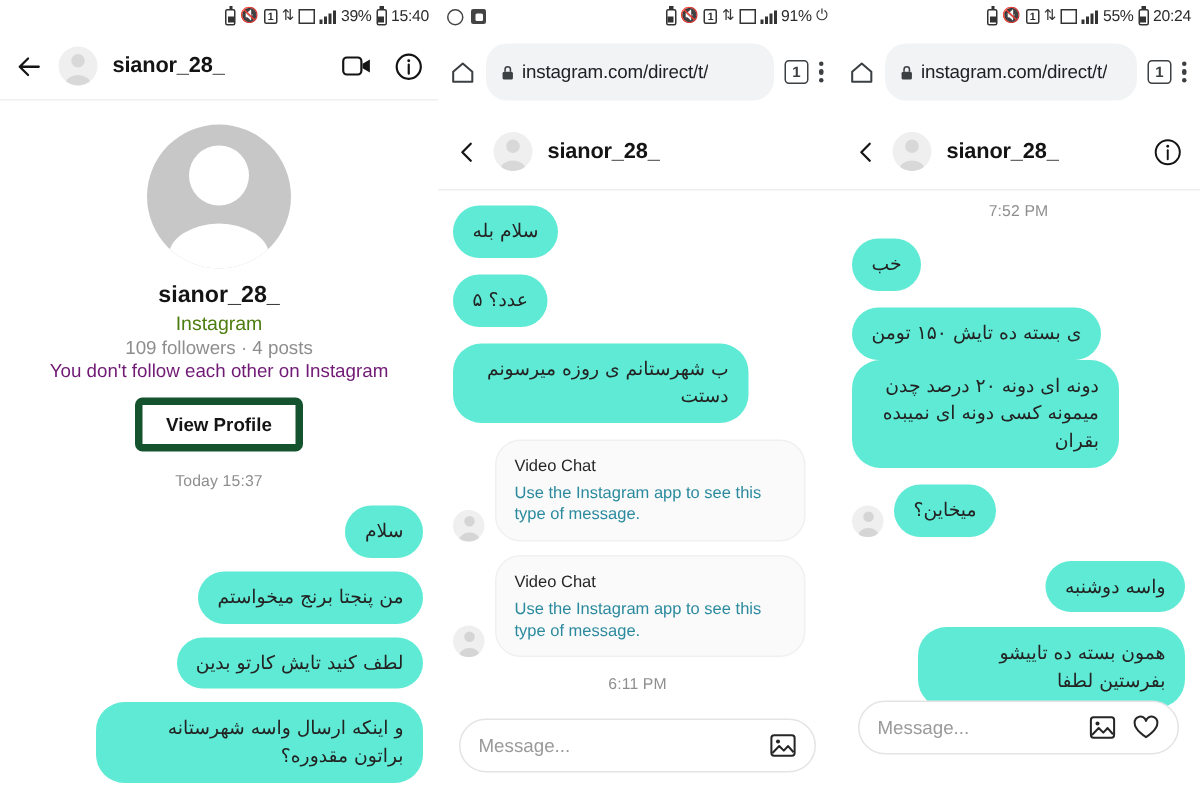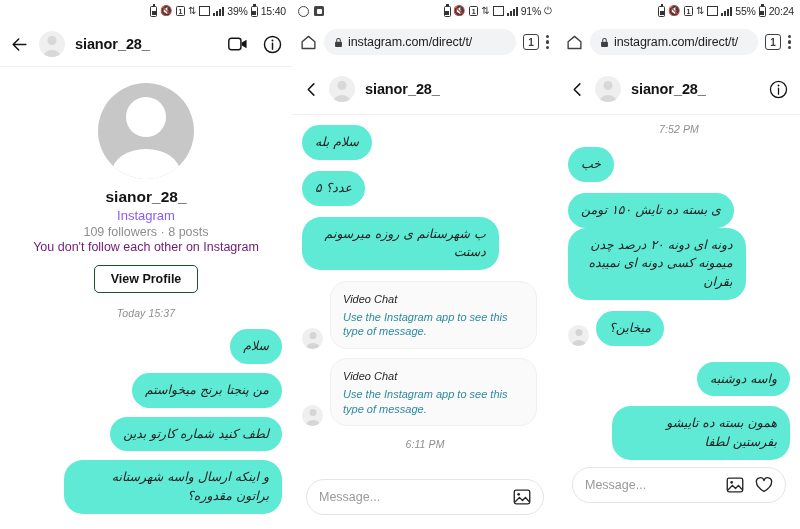--- a/index.html
+++ b/index.html
@@ -69,21 +69,21 @@
     content: ""; position: absolute; inset: 2.5px; background: #fff; border-radius: 1px;
   }
 
   
   .browserbar {
     display: flex; align-items: center; gap: 7px;
     padding: 7px 8px 9px 8px; background: #fff;
   }
   .home-ico { width: 17px; height: 17px; flex: none; }
   .urlpill {
-    flex: 1; min-width: 0; height: 26px; background: #f1f3f4;
+    flex: 1; min-width: 0; height: 38px; background: #f1f3f4;
     border-radius: 14px; display: flex; align-items: center;
     gap: 5px; padding: 0 10px; overflow: hidden;
   }
   .lock-ico { width: 9px; height: 11px; flex: none; }
   .url-text {
     font-size: 12.5px; color: #202124; white-space: nowrap;
     overflow: hidden; letter-spacing: -0.1px;
   }
   .tabcount {
     width: 16px; height: 16px; border: 1.7px solid #3c4043; border-radius: 3px;
@@ -129,30 +129,30 @@
   }
   .big-avatar .bh {
     position: absolute; top: 14px; left: 50%; transform: translateX(-50%);
     width: 40px; height: 40px; border-radius: 50%; background: #fff;
   }
   .big-avatar .bb {
     position: absolute; bottom: -16px; left: 50%; transform: translateX(-50%);
     width: 68px; height: 46px; border-radius: 50%; background: #fff;
   }
   .p-name { font-size: 15.5px; font-weight: bold; color: #141414; margin-bottom: 2px; }
-  .p-sub { font-size: 13px; color: #8b5cf6; margin-bottom: 2px; }
+  .p-sub { font-size: 13px; color: #4d7c0f; margin-bottom: 2px; }
   .p-stats { font-size: 12.5px; color: #8e8e8e; margin-bottom: 1px; }
   .p-rel { font-size: 12.5px; color: #701a75; margin-bottom: 11px; }
   .view-btn {
     display: inline-block; font-size: 12.5px; font-weight: bold; color: #141414;
-    border: 1px solid #14532d; border-radius: 5px; padding: 6px 16px; background: #fff;
-  }
-
-  
-  .chatbody { position: relative; padding: 0 10px; font-style: italic; }
+    border: 5px solid #14532d; border-radius: 5px; padding: 6px 16px; background: #fff;
+  }
+
+  
+  .chatbody { position: relative; padding: 0 10px; }
   .ts {
     text-align: center; font-size: 10.5px; color: #8e8e8e;
     margin: 14px 0 10px 0; letter-spacing: 0.1px;
   }
   .row { display: flex; margin-bottom: 9px; align-items: flex-end; }
   .row.out { justify-content: flex-end; }
   .row.in { justify-content: flex-start; }
   .bubble {
     background: #5eead4; border-radius: 19px; padding: 8px 13px;
     font-size: 12.5px; color: #232323; line-height: 1.5;
@@ -246,35 +246,35 @@
       </span>
     </div>
 
     <div class="profile">
       <div class="big-avatar">
           <span class="bh"></span>
           <span class="bb"></span>
         </div>
       <div class="p-name">sianor_28_</div>
       <div class="p-sub">Instagram</div>
-      <div class="p-stats">109 followers · 8 posts</div>
+      <div class="p-stats">109 followers · 4 posts</div>
       <div class="p-rel">You don't follow each other on Instagram</div>
       <span class="view-btn">View Profile</span>
     </div>
 
     <div class="chatbody">
       <div class="ts">Today 15:37</div>
       <div class="row out">
         <div class="bubble">سلام</div>
       </div>
       <div class="row out">
         <div class="bubble">من پنجتا برنج میخواستم</div>
       </div>
       <div class="row out">
-        <div class="bubble">لطف کنید شماره کارتو بدین</div>
+        <div class="bubble">لطف کنید تایش کارتو بدین</div>
       </div>
       <div class="row out">
         <div class="bubble">و اینکه ارسال واسه شهرستانه براتون مقدوره؟</div>
       </div>
     </div>
   </div>
 
   <div class="panel panel-2">
 
     <div class="statusbar with-left">

